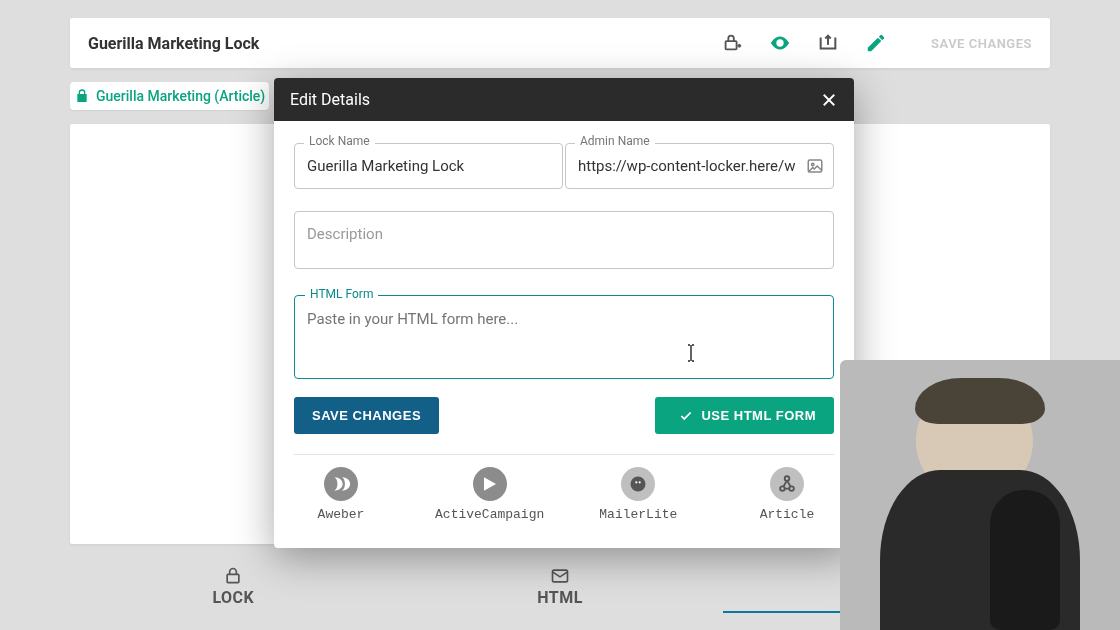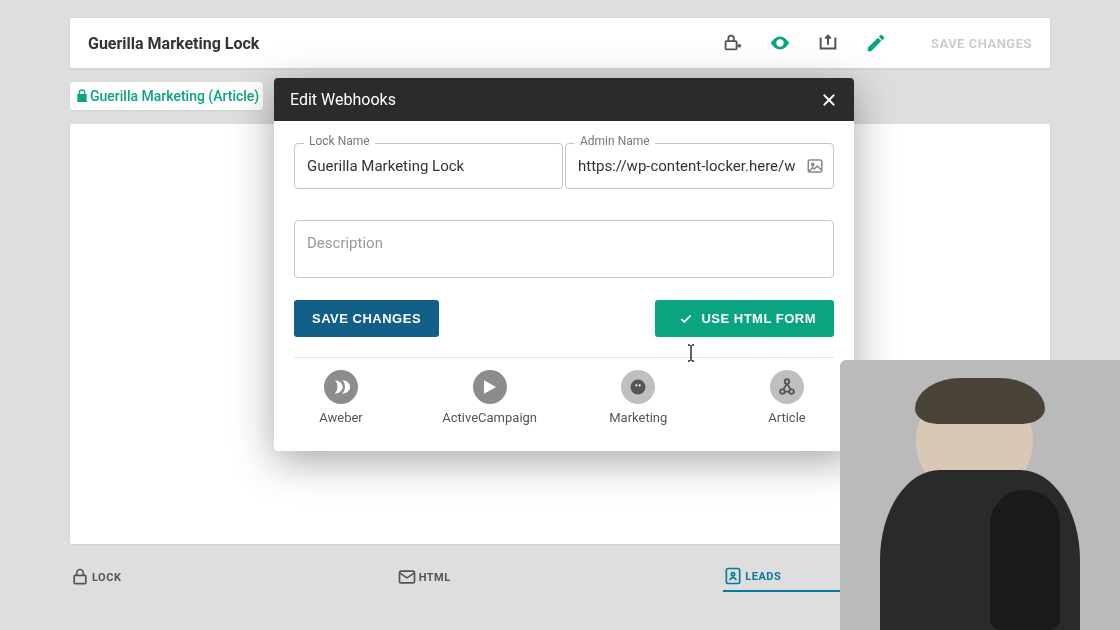--- a/index.html
+++ b/index.html
@@ -43,20 +43,21 @@
     letter-spacing: 0.5px;
     margin-left: 18px;
   }
   .chip-row { margin-top: 14px; display:flex; }
   .chip {
     background: #fff;
     border-radius: 4px;
     padding: 6px 4px;
     display: inline-flex;
     align-items: center;
+    gap: 6px;
     color: #0aa481;
     font-size: 14px;
     font-weight: 500;
     box-shadow: 0 1px 2px rgba(0,0,0,0.06);
   }
   .chip-icon { width:16px; height:16px; }
   .canvas {
     background: #fff;
     margin-top: 14px;
     height: 420px;
@@ -65,25 +66,25 @@
   }
   .tabs {
     margin-top: 18px;
     background: transparent;
     display: flex;
     gap: 0;
   }
   .tab {
     flex: 1;
     display: flex;
-    flex-direction: row;
+    flex-direction: column;
     align-items: center;
     gap: 2px;
     color: #555;
-    font-size: 11px;
+    font-size: 16px;
     font-weight: 700;
     letter-spacing: 0.5px;
     padding: 4px 0;
   }
   .tab.active { color: #0a7a9c; border-bottom: 2px solid #0a7a9c;}
   .tab svg { width:20px; height:20px; }
   
   .modal {
     position: absolute;
     left: 274px;
@@ -141,21 +142,21 @@
   .field-icon {
     position:absolute;
     right: 10px; top: 50%; transform: translateY(-50%);
     width: 18px; height: 18px; color: #888;
   }
   .field-textarea {
     resize: none;
     height: 58px;
   }
   .field-textarea::placeholder, .field-input::placeholder { color: #9a9a9a; }
-  .field.full { margin-top: 31px; }
+  .field.full { margin-top: 22px; }
   .html-form-box {
     margin-top: 22px;
     border: 1.5px solid #0a8a8a;
     border-radius: 4px;
     position: relative;
     height: 84px;
   }
   .html-form-box textarea {
     border: none;
     width: 100%;
@@ -194,20 +195,21 @@
     padding: 0 4px 10px 4px;
   }
   .provider {
     display:flex;
     flex-direction: column;
     align-items:center;
     gap:6px;
     font-size: 13px;
     color: #555;
     width: 86px;
+    font-family: Liberation Mono, monospace;
   }
   .provider-icon {
     width: 34px; height: 34px;
     border-radius: 50%;
     background: #8c8c8c;
     display:flex;
     align-items:center;
     justify-content:center;
     color:#fff;
     font-size: 18px;
@@ -333,21 +335,21 @@
           <circle cx="12" cy="10" r="2"></circle>
           <path d="M8 17c1-2 3-3 4-3s3 1 4 3"></path>
         </svg>
       <span>LEADS</span>
     </div>
   </div>
 </div>
 
 <div class="modal">
   <div class="modal-header">
-    <span>Edit Webhooks</span>
+    <span>Edit Details</span>
     <span class="modal-close">
       <svg viewBox="0 0 24 24" fill="none" stroke="currentColor" stroke-width="2.4">
           <line x1="5" y1="5" x2="19" y2="19"></line>
           <line x1="19" y1="5" x2="5" y2="19"></line>
         </svg>
     </span>
   </div>
   <div class="modal-body">
     <div class="field-row">
       <div class="field">
@@ -364,20 +366,24 @@
               <path d="M21 18l-6-6-4 4-2-2-6 6"></path>
             </svg>
         </span>
       </div>
     </div>
 
     <div class="field full">
       <textarea class="field-textarea" placeholder="Description" style=""></textarea>
     </div>
 
+    <div class="html-form-box">
+      <span class="field-legend teal" style="top:-9px">HTML Form</span>
+      <textarea placeholder="Paste in your HTML form here..." style=""></textarea>
+    </div>
 
     <div class="modal-buttons">
       <button class="btn btn-primary">
         <span>SAVE CHANGES</span>
       </button>
       <button class="btn btn-success">
         <svg class="check-icon" viewBox="0 0 24 24" fill="none" stroke="currentColor" stroke-width="3">
             <polyline points="4 12 9 17 20 6"></polyline>
           </svg>
         <span>USE HTML FORM</span>
@@ -405,21 +411,21 @@
         <span>ActiveCampaign</span>
       </div>
       <div class="provider">
         <div class="provider-icon" style="background:#bfbfbf">
           <svg width="20" height="20" viewBox="0 0 24 24" fill="#555">
               <circle cx="12" cy="12" r="9"></circle>
               <circle cx="10" cy="10" r="1.3" fill="#fff"></circle>
               <circle cx="14" cy="10" r="1.3" fill="#fff"></circle>
             </svg>
         </div>
-        <span>Marketing</span>
+        <span>MailerLite</span>
       </div>
       <div class="provider">
         <div class="provider-icon" style="background:#bfbfbf">
           <svg width="22" height="22" viewBox="0 0 24 24" fill="none" stroke="#555" stroke-width="2">
               <circle cx="7" cy="17" r="2.5"></circle>
               <circle cx="17" cy="17" r="2.5"></circle>
               <circle cx="12" cy="6" r="2.5"></circle>
               <path d="M12 8l-4 7M12 8l4 7M9 17h6"></path>
             </svg>
         </div>

